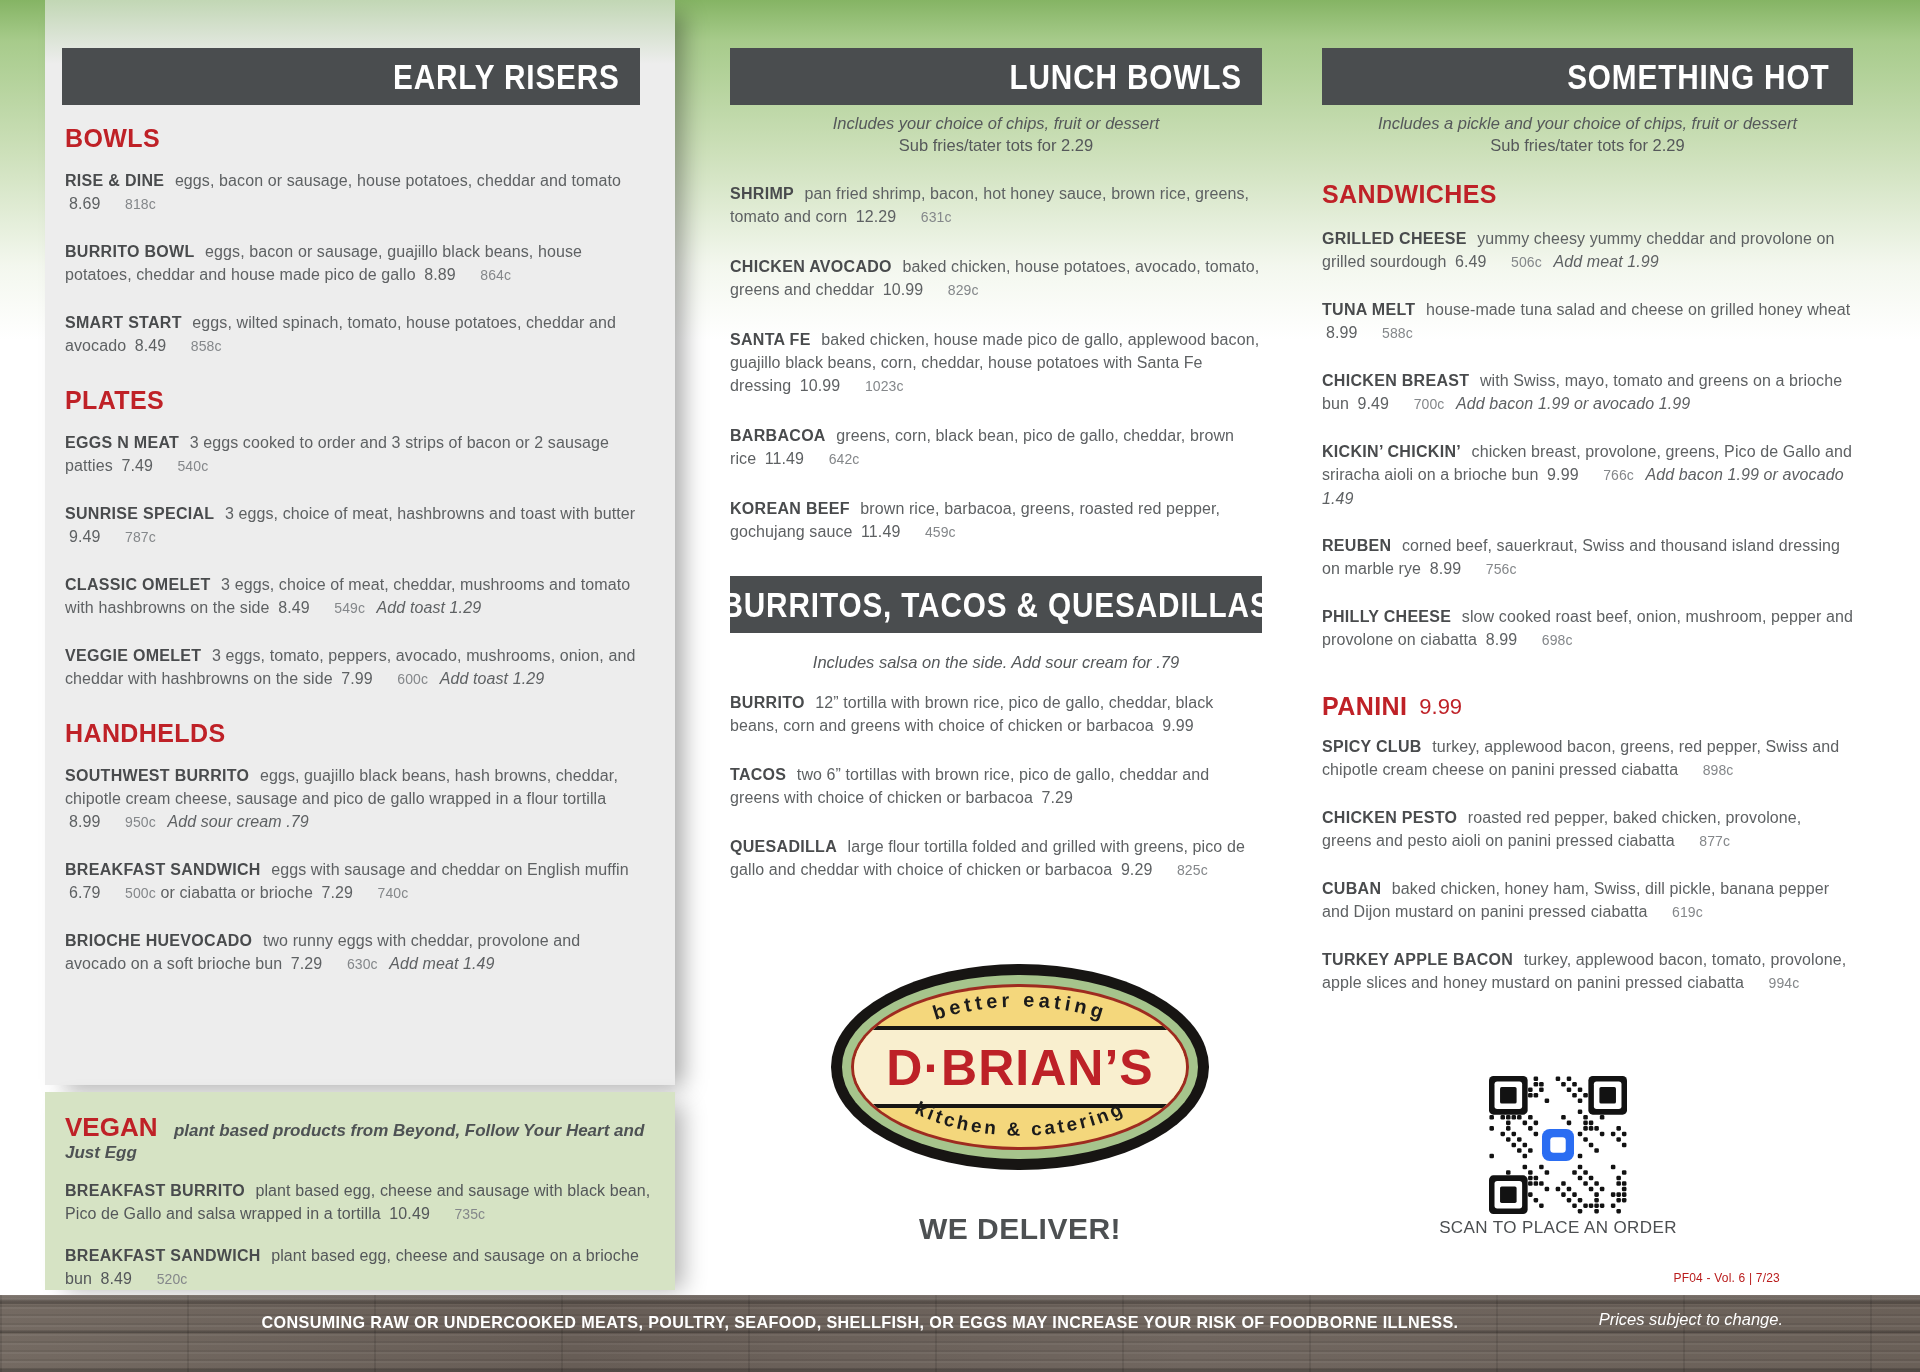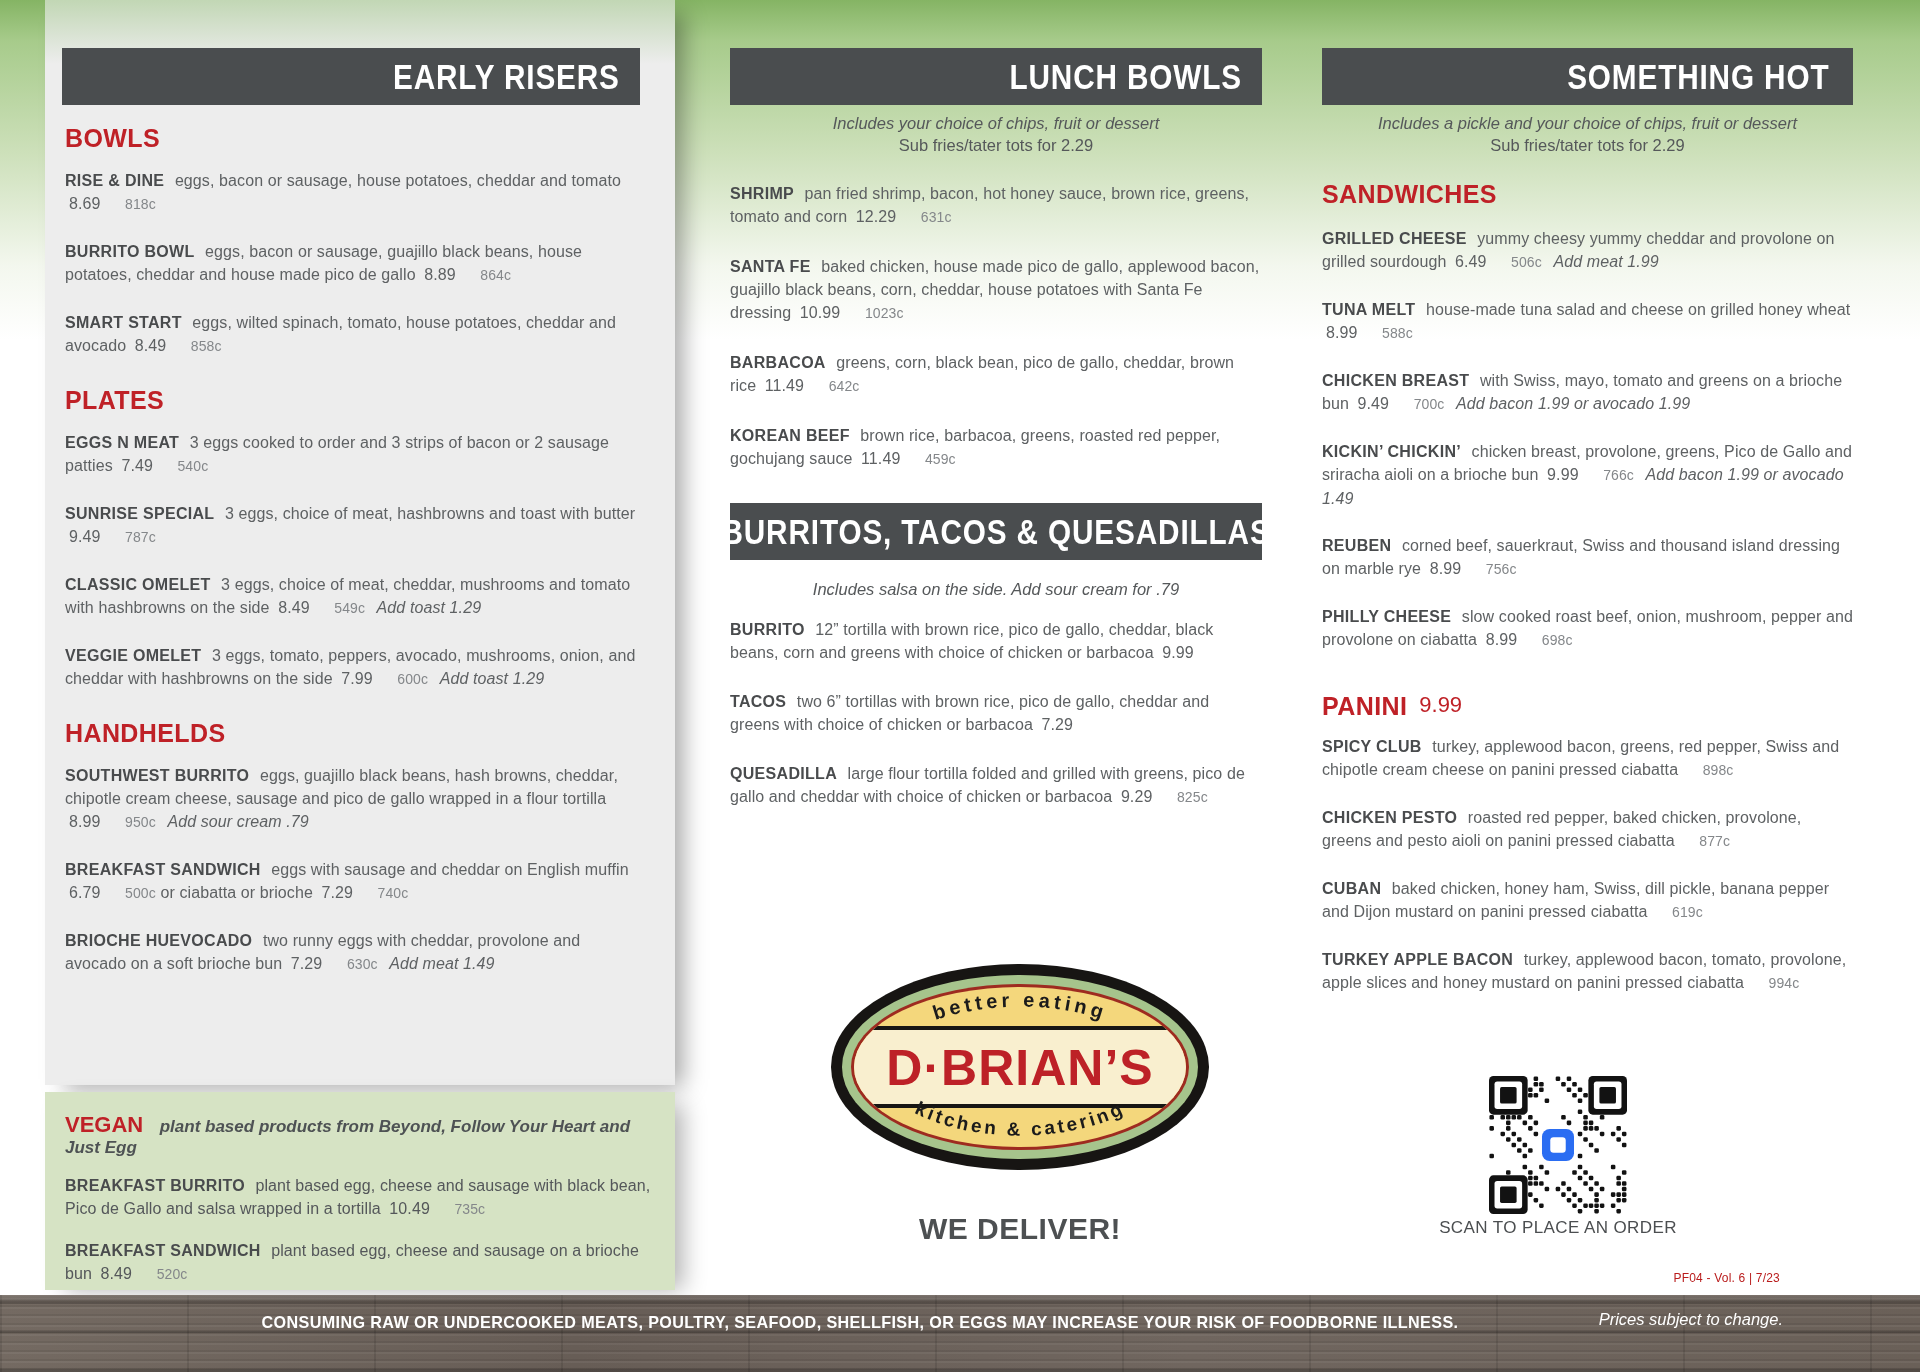--- a/index.html
+++ b/index.html
@@ -42,24 +42,24 @@
         display:flex;align-items:center;justify-content:center;}
   .bar-inline span{font-size:35px;font-weight:bold;letter-spacing:1px;white-space:nowrap;
         transform:scaleX(0.85);}
   .mt{margin-top:18px;}
   .items-start2{margin-top:18px;}
   .sides{display:flex;margin-top:44px;}
   .sides-label{width:83px;font-size:25px;font-weight:bold;color:var(--accent,#bf2127);}
   .sides-grid{display:grid;grid-template-columns:240px auto;row-gap:9px;padding-top:4px;flex:1;}
   .sides-grid .item{margin:0;}
   .vegan-head{margin-bottom:16px;}
-  .vegan-title{font-size:22px;font-weight:bold;color:var(--accent,#bf2127);margin-right:12px;}
+  .vegan-title{font-size:26px;font-weight:bold;color:var(--accent,#bf2127);margin-right:12px;}
   .vegan-sub{font-size:17px;font-style:italic;color:#4e5254;font-weight:bold;}
   .vegan .item{margin-bottom:18px;color:#54575a;}
-  .panini-h{display:flex;align-items:flex-start;margin:40px 0 14px 0;}
+  .panini-h{display:flex;align-items:center;margin:40px 0 14px 0;}
   .panini-h .ph-t{font-size:25px;font-weight:bold;color:var(--accent,#bf2127);letter-spacing:0.4px;}
   .panini-h .ph-p{font-size:22px;color:var(--accent,#bf2127);margin-left:12px;}
   .logo-wrap{position:absolute;left:827px;top:960px;width:386px;height:214px;}
   .deliver{position:absolute;left:1020px;top:1212px;transform:translateX(-50%);
         font-size:30px;font-weight:bold;color:#4d5052;letter-spacing:0.5px;white-space:nowrap;}
   .qr-wrap{position:absolute;left:1489px;top:1076px;width:138px;height:138px;}
   .qr-caption{position:absolute;left:1558px;top:1218px;transform:translateX(-50%);
         font-size:17px;color:#4b4e50;letter-spacing:0.4px;white-space:nowrap;}
   .wood{position:absolute;left:0;top:1295px;width:100%;height:77px;background-color:var(--wood,#6d635c);
         background-image:
@@ -120,20 +120,21 @@
         <div class="item"><span class="iname">BREAKFAST BURRITO</span> <span class="seg-d">plant based egg, cheese and sausage with black bean, Pico de Gallo and salsa wrapped in a tortilla</span> <span class="seg-p">10.49</span> <span class="seg-c">735c</span></div>
         <div class="item"><span class="iname">BREAKFAST SANDWICH</span> <span class="seg-d">plant based egg, cheese and sausage on a brioche bun</span> <span class="seg-p">8.49</span> <span class="seg-c">520c</span></div>
       </div>
   </div>
 
   <div class="col col2">
     <div class="colnote note-i">Includes your choice of chips, fruit or dessert</div>
     <div class="colnote">Sub fries/tater tots for 2.29</div>
     <div class="items-start">
         <div class="item"><span class="iname">SHRIMP</span> <span class="seg-d">pan fried shrimp, bacon, hot honey sauce, brown rice, greens, tomato and corn</span> <span class="seg-p">12.29</span> <span class="seg-c">631c</span></div>
+        <div class="item"><span class="iname">CHICKEN AVOCADO</span> <span class="seg-d">baked chicken, house potatoes, avocado, tomato, greens and cheddar</span> <span class="seg-p">10.99</span> <span class="seg-c">829c</span></div>
         <div class="item"><span class="iname">SANTA FE</span> <span class="seg-d">baked chicken, house made pico de gallo, applewood bacon, guajillo black beans, corn, cheddar, house potatoes with Santa Fe dressing</span> <span class="seg-p">10.99</span> <span class="seg-c">1023c</span></div>
         <div class="item"><span class="iname">BARBACOA</span> <span class="seg-d">greens, corn, black bean, pico de gallo, cheddar, brown rice</span> <span class="seg-p">11.49</span> <span class="seg-c">642c</span></div>
         <div class="item"><span class="iname">KOREAN BEEF</span> <span class="seg-d">brown rice, barbacoa, greens, roasted red pepper, gochujang sauce</span> <span class="seg-p">11.49</span> <span class="seg-c">459c</span></div>
       </div>
     <div class="bar-inline">
       <span>BURRITOS, TACOS &amp; QUESADILLAS</span>
     </div>
     <div class="colnote note-i mt">Includes salsa on the side. Add sour cream for .79</div>
     <div class="items-start2">
         <div class="item"><span class="iname">BURRITO</span> <span class="seg-d">12” tortilla with brown rice, pico de gallo, cheddar, black beans, corn and greens with choice of chicken or barbacoa</span> <span class="seg-p">9.99</span></div>

